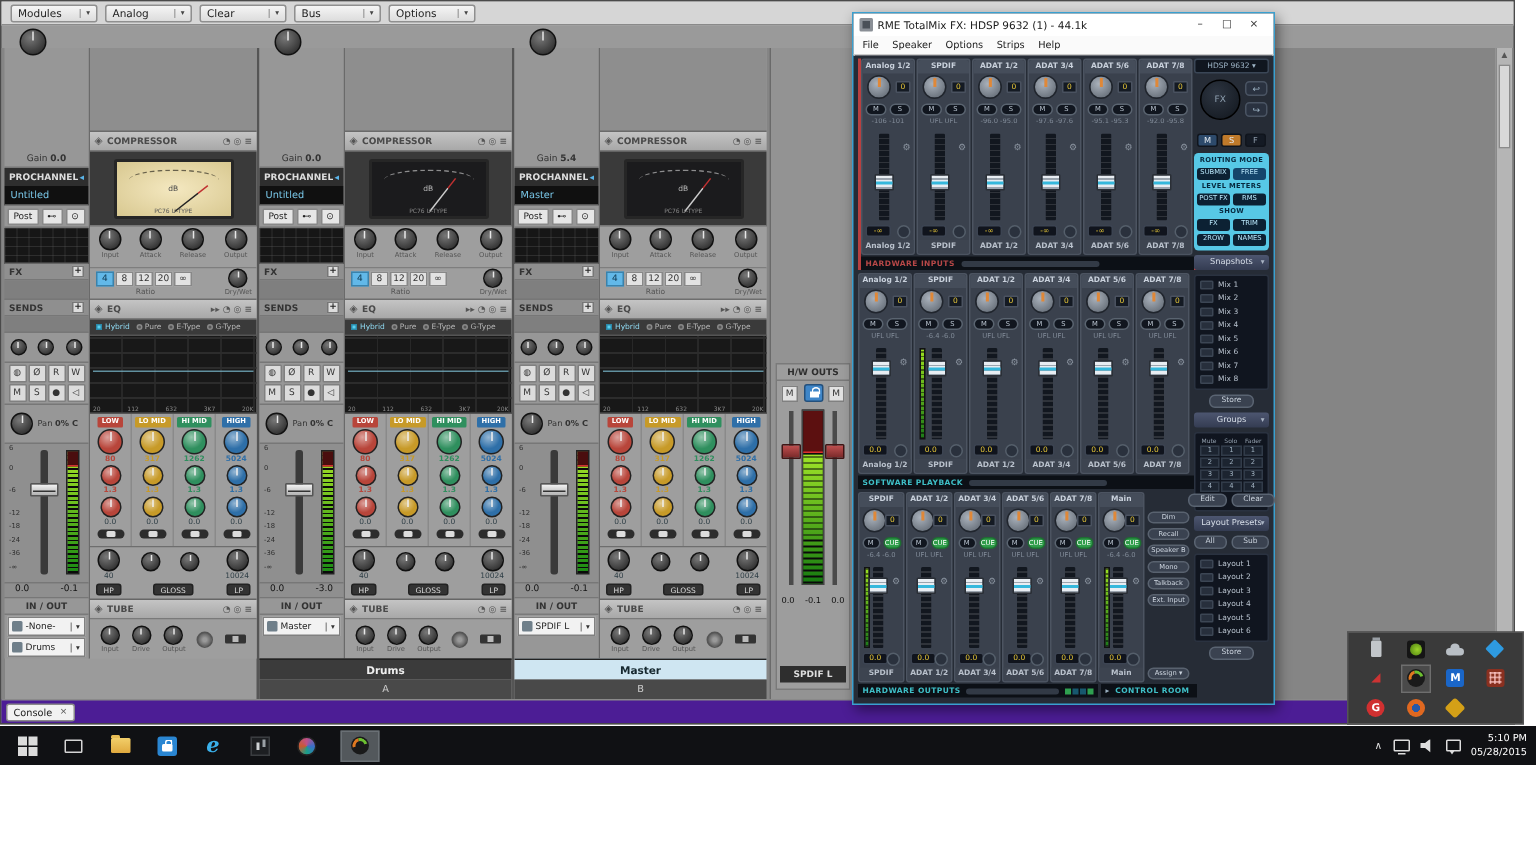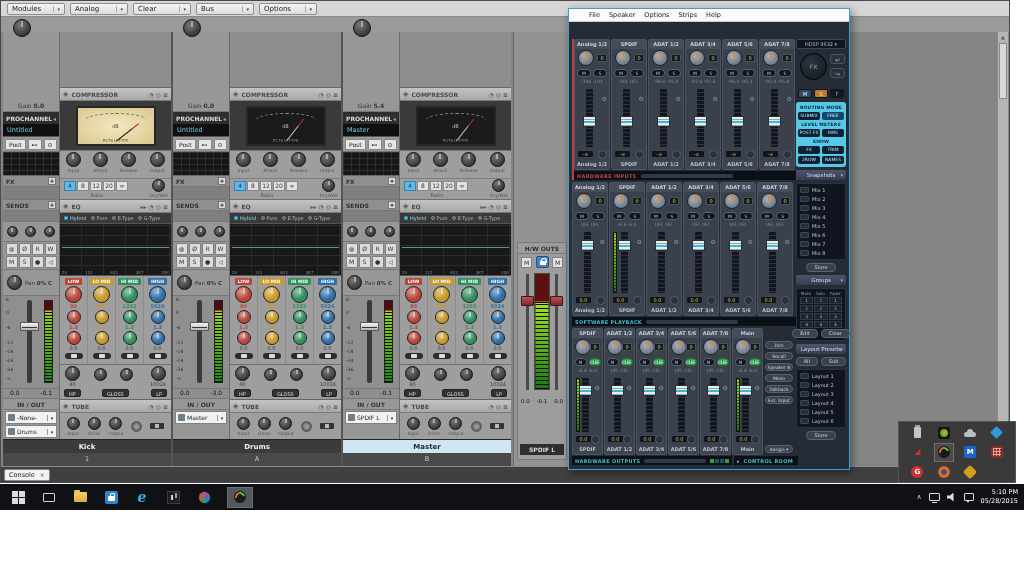--- a/index.html
+++ b/index.html
@@ -132,35 +132,35 @@
   .hwmeter{position:absolute;left:50%;transform:translateX(-50%);top:3px;bottom:8px;width:15px;background:#0d0d0d;border:1px solid #444;}
   .hwred{position:absolute;top:0;left:0;right:0;height:24%;background:#5c1010;border-bottom:1px solid #e03030;}
   .hwgreen{position:absolute;bottom:0;left:0;right:0;height:75%;background:repeating-linear-gradient(to top,#0a0a0a 0 1px,transparent 1px 4px),linear-gradient(to top,#157a10,#9fe428);}
   .hwvals{height:10px;display:flex;justify-content:space-between;padding:0 3px;font-size:5.5px;color:#111;}
   .hwname{position:absolute;left:2px;right:2px;bottom:4px;height:11px;background:#2e2e2e;color:#ddd;font-size:6px;font-weight:bold;text-align:center;line-height:11px;}
   
   .vsb{position:absolute;right:1px;top:0;bottom:0;width:11px;background:#b5b5b5;border-left:1px solid #8a8a8a;}
   .sbarrow{height:10px;font-size:5px;color:#555;text-align:center;line-height:10px;}
   .sbarrow.dn{position:absolute;bottom:0;left:0;right:0;}
   .sbthumb{position:absolute;top:11px;left:1px;right:1px;height:56px;background:#d8d8d8;border:1px solid #8a8a8a;}
-  .daw-bottom{position:absolute;left:0;right:0;bottom:0;height:16px;background:#404040;border-top:1px solid #8a8a8a;display:flex;align-items:center;padding:0 3px;gap:4px;}
+  .daw-bottom{position:absolute;left:0;right:0;bottom:0;height:16px;background:#4c1d95;border-top:1px solid #8a8a8a;display:flex;align-items:center;padding:0 3px;gap:4px;}
   .constab{height:12px;background:#f2f2f2;border:1px solid #8a8a8a;border-radius:2px;display:flex;align-items:center;font-size:6.5px;color:#222;padding:0 4px;gap:5px;}
   .constab .x{font-size:6px;color:#555;}
   .bottomicons{margin-left:auto;display:flex;gap:2px;}
   .bicon{width:11px;height:11px;background:#c2c2c2;border:1px solid #8a8a8a;font-size:5px;color:#444;text-align:center;line-height:10px;}
 
   
   #tmx{position:absolute;left:568px;top:8px;width:282px;height:462px;background:#262c36;border:1px solid #3aa0d0;box-shadow:2px 3px 8px rgba(0,0,0,.45);z-index:5;}
   .tmx-title{height:15px;background:#fff;display:flex;align-items:center;padding:0 4px;gap:3px;}
   .ticon{width:9px;height:9px;background:#8a8f96;border-radius:1px;position:relative;}
   .ticon::after{content:"";position:absolute;inset:2px;background:#4a5058;}
   .tmx-title .ttl{font-size:7px;color:#1a1a1a;white-space:nowrap;}
   .tmx-ctrl{margin-left:auto;display:flex;}
   .tmxbtn{width:18px;height:13px;text-align:center;font-size:7px;line-height:13px;color:#333;}
-  .tmx-menu{height:13px;background:#fafafa;border-bottom:1px solid #ccc;display:flex;align-items:center;gap:9px;padding:0 20px;font-size:6.5px;color:#1a1a1a;}
+  .tmx-menu{height:13px;background:#fafafa;border-bottom:1px solid #ccc;display:flex;align-items:center;gap:9px;padding:0 6px;font-size:6.5px;color:#1a1a1a;}
   .tmx-body{position:absolute;top:28px;left:1px;right:1px;bottom:1px;background:#262c36;}
   .tmxrows{position:absolute;left:2px;top:2px;width:226px;}
   .tmxrow{margin-bottom:2px;}
   .tmxrow.r1{border-left:2px solid #b84040;}
   .chans{display:flex;gap:1px;}
   .tchan{background:#3a414d;border:1px solid #4c5461;border-radius:2px;display:flex;flex-direction:column;flex:none;}
   .r1 .tchan{width:36px;height:131px;} .r2 .tchan{width:36px;height:134px;} .r3 .tchan{width:31px;height:127px;}
   .cname{height:9px;background:#454d5a;color:#c9d1dc;font-size:5px;font-weight:bold;text-align:center;line-height:9px;white-space:nowrap;overflow:hidden;border-radius:2px 2px 0 0;}
   .cname2{height:9px;background:#3d4450;color:#b9c1cc;font-size:5px;font-weight:bold;text-align:center;line-height:9px;white-space:nowrap;overflow:hidden;border-radius:0 0 2px 2px;margin-top:auto;}
   .cknobrow{height:20px;position:relative;flex:none;}
@@ -558,24 +558,20 @@
                   </div>
                   <div class="kunit">
                     <div class="knob knob13"></div>
                     <div class="klabel">Output</div>
                   </div>
                   <div class="satic"></div>
                   <div class="ttog"></div>
                 </div>
               </div>
             </div>
-            <div class="sfooter">
-              <div class="namebar">Kick</div>
-              <div class="subbar">1</div>
-            </div>
           </div>
           <div class="sgroup">
             <div class="sub">
               <div class="gainp">
                 <div class="knob knob18 gknob"></div>
                 <div class="gainlabel"><span>Gain </span><span class="gv">0.0</span></div>
               </div>
               <div class="hdrdark">
                 <span>PROCHANNEL</span>
                 <span class="bluearrow">◂</span>
@@ -1131,20 +1127,29 @@
         <span class="x">×</span>
       </div>
       <div class="bottomicons">
         <div class="bicon">▾</div>
         <div class="bicon">≡</div>
       </div>
     </div>
   </div>
 
   <div id="tmx">
+    <div class="tmx-title">
+      <div class="ticon"></div>
+      <span class="ttl">RME TotalMix FX: HDSP 9632 (1) - 44.1k</span>
+      <div class="tmx-ctrl">
+        <div class="tmxbtn">–</div>
+        <div class="tmxbtn">□</div>
+        <div class="tmxbtn">×</div>
+      </div>
+    </div>
     <div class="tmx-menu" id="tmx-menu">
         <span>File</span>
         <span>Speaker</span>
         <span>Options</span>
         <span>Strips</span>
         <span>Help</span>
       </div>
     <div class="tmx-body">
       <div class="tmxrows" id="tmxrows">
           <div class="tmxrow r1">

